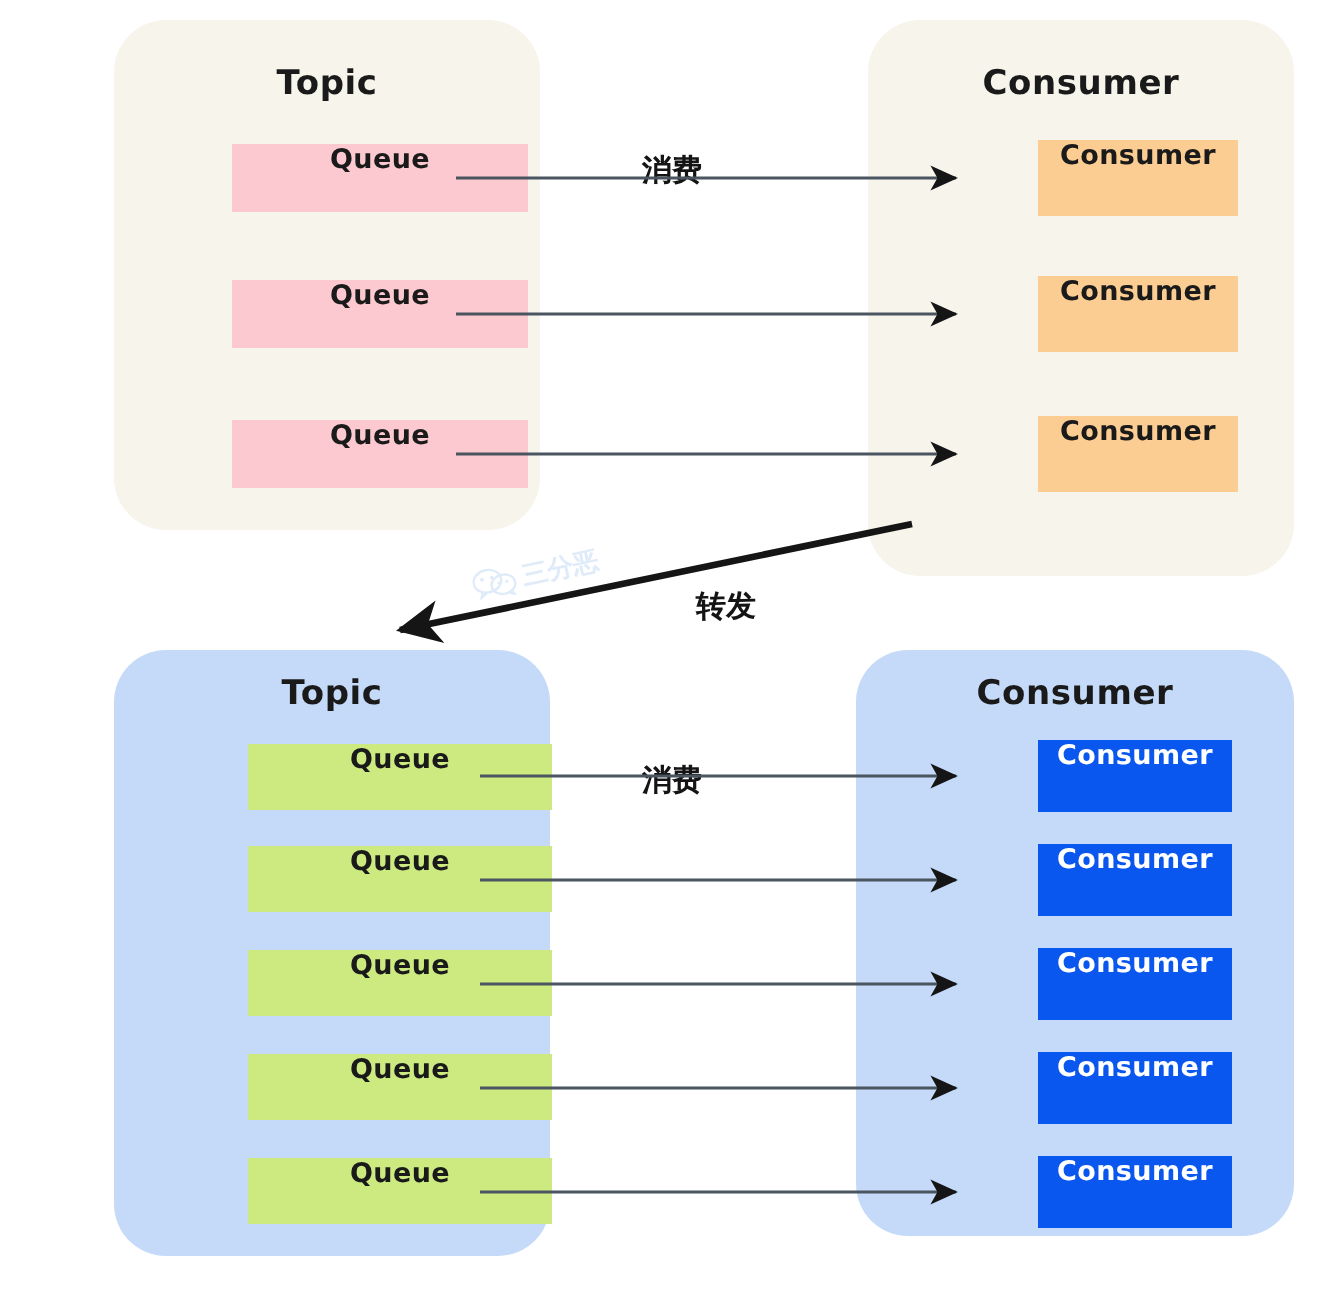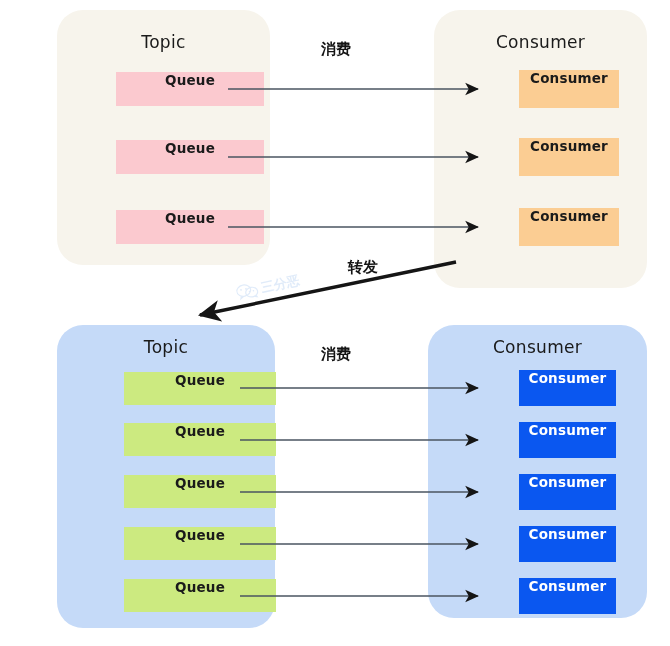--- a/index.html
+++ b/index.html
@@ -26,21 +26,21 @@
   }
   .panel-cream { background: #f7f4ec; }
   .panel-blue  { background: #c5daf8; }
 
   .panel-title {
     position: absolute;
     left: 0;
     right: 0;
     text-align: center;
     font-size: 17px;
-    font-weight: 400;
+    font-weight: 700;
     color: #1a1a1a;
     letter-spacing: 0.3px;
     font-family: "DejaVu Sans", sans-serif;
   }
 
   
   .box {
     position: absolute;
     box-sizing: border-box;
     display: flex;
@@ -79,20 +79,21 @@
   }
 
   
   .cn-label {
     position: absolute;
     font-size: 15px;
     font-weight: 700;
     color: #141414;
     font-family: "DejaVu Sans", sans-serif;
     white-space: nowrap;
+    margin-top: 36px;
   }
   .cn-label.forward {
     transform: rotate(-1deg);
   }
 
   
   .watermark {
     position: absolute;
     display: flex;
     align-items: center;

